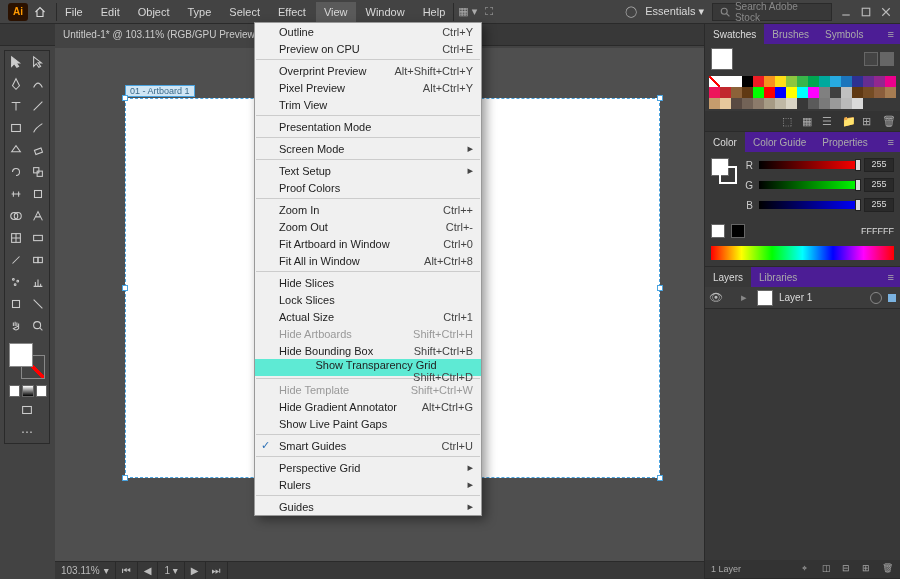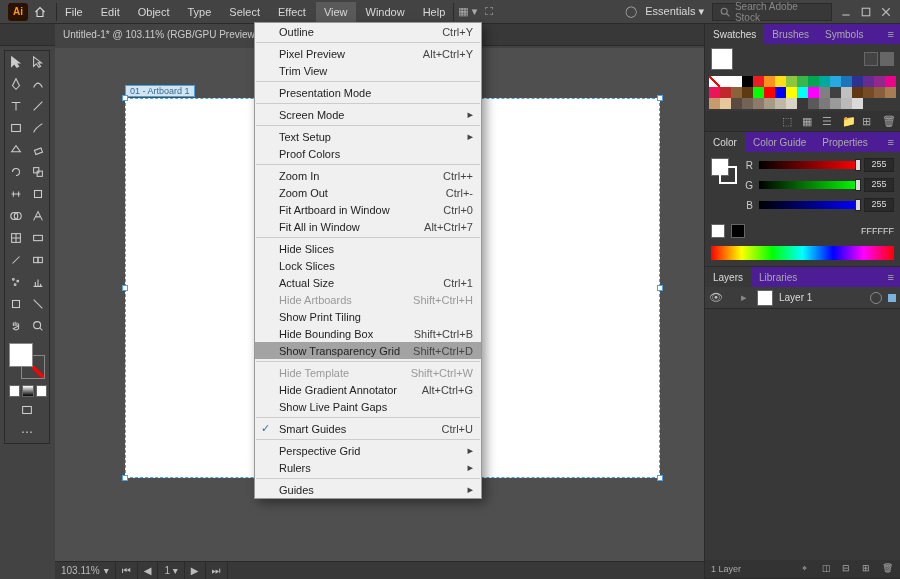--- a/index.html
+++ b/index.html
@@ -42,21 +42,21 @@
 .sel-handle { position: absolute; width: 6px; height: 6px; background: #fff; border: 1px solid #4aa3df; }
 
 
 .statusbar { position: absolute; left: 55px; right: 196px; bottom: 0; height: 18px; background: #383838; border-top: 1px solid #2a2a2a; display: flex; align-items: center; font-size: 10px; color: #bbb; }
 .zoom-box { padding: 0 6px; border-right: 1px solid #2a2a2a; height: 100%; display: flex; align-items: center; gap: 4px; }
 
 
 .dropdown { position: absolute; left: 254px; top: 22px; width: 228px; background: #f0f0f0; border: 1px solid #999; box-shadow: 4px 4px 10px rgba(0,0,0,0.4); color: #222; font-size: 11px; z-index: 100; }
 .dd-item { display: flex; align-items: center; height: 17px; padding: 0 8px 0 24px; position: relative; }
 .dd-item.disabled { color: #999; }
-.dd-item.hl { background: #a3a3a3; }
+.dd-item.hl { background: #5eead4; flex-direction: column; }
 .dd-item .shortcut { margin-left: auto; color: #444; }
 .dd-item.disabled .shortcut { color: #999; }
 .dd-item .sub { margin-left: auto; color: #444; }
 .dd-sep { height: 1px; background: #ccc; margin: 2px 1px; }
 .dd-check { position: absolute; left: 6px; color: #2a6fb5; }
 
 
 .right-col { position: absolute; right: 0; top: 24px; bottom: 0; width: 196px; background: #383838; border-left: 1px solid #2a2a2a; display: flex; flex-direction: column; }
 .panel { border-bottom: 1px solid #2a2a2a; background: #383838; }
 .panel-tabs { display: flex; height: 20px; background: #4c1d95; align-items: center; }
@@ -332,21 +332,29 @@
   <div class="zoom-box">1 ▾</div>
   <div class="zoom-box">▶</div>
   <div class="zoom-box">⏭</div>
 </div>
 
 <div class="dropdown" id="dropdown">
     <div class="dd-item">
       <span>Outline</span>
       <span class="shortcut">Ctrl+Y</span>
     </div>
-    <div class="dd-sep"></div>
+    <div class="dd-item">
+      <span>Preview on CPU</span>
+      <span class="shortcut">Ctrl+E</span>
+    </div>
+    <div class="dd-sep"></div>
+    <div class="dd-item">
+      <span>Overprint Preview</span>
+      <span class="shortcut">Alt+Shift+Ctrl+Y</span>
+    </div>
     <div class="dd-item">
       <span>Pixel Preview</span>
       <span class="shortcut">Alt+Ctrl+Y</span>
     </div>
     <div class="dd-item">
       <span>Trim View</span>
     </div>
     <div class="dd-sep"></div>
     <div class="dd-item">
       <span>Presentation Mode</span>
@@ -372,39 +380,36 @@
     <div class="dd-item">
       <span>Zoom Out</span>
       <span class="shortcut">Ctrl+-</span>
     </div>
     <div class="dd-item">
       <span>Fit Artboard in Window</span>
       <span class="shortcut">Ctrl+0</span>
     </div>
     <div class="dd-item">
       <span>Fit All in Window</span>
-      <span class="shortcut">Alt+Ctrl+7</span>
+      <span class="shortcut">Alt+Ctrl+8</span>
     </div>
     <div class="dd-sep"></div>
     <div class="dd-item">
       <span>Hide Slices</span>
     </div>
     <div class="dd-item">
       <span>Lock Slices</span>
     </div>
     <div class="dd-item">
       <span>Actual Size</span>
       <span class="shortcut">Ctrl+1</span>
     </div>
     <div class="dd-item disabled">
       <span>Hide Artboards</span>
       <span class="shortcut">Shift+Ctrl+H</span>
-    </div>
-    <div class="dd-item">
-      <span>Show Print Tiling</span>
     </div>
     <div class="dd-item">
       <span>Hide Bounding Box</span>
       <span class="shortcut">Shift+Ctrl+B</span>
     </div>
     <div class="dd-item hl">
       <span>Show Transparency Grid</span>
       <span class="shortcut">Shift+Ctrl+D</span>
     </div>
     <div class="dd-sep"></div>

